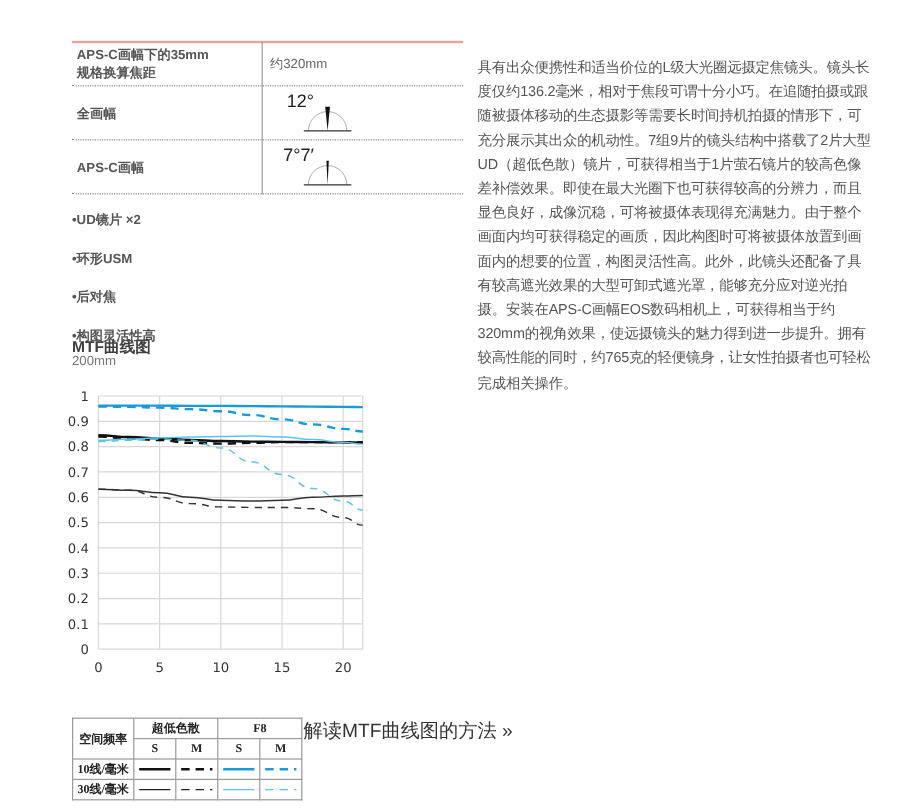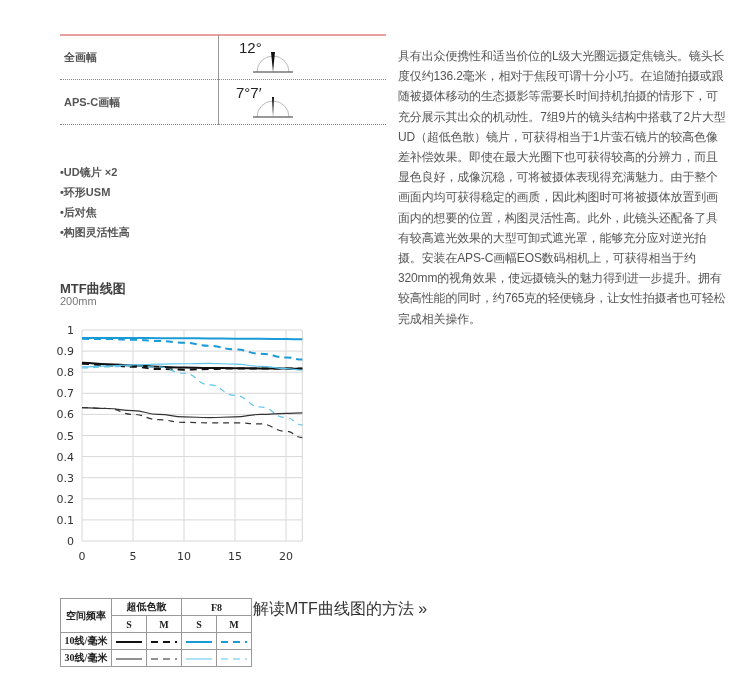--- a/index.html
+++ b/index.html
@@ -10,38 +10,45 @@
   .spec-table td { font-size:11px; border-bottom:1px dotted #888; vertical-align:middle; }
   .spec-table td.lbl { width:154px; font-weight:bold; color:#555; padding:0 0 0 4px; border-right:1px solid #999; }
   .spec-table td.val { padding-left:6px; color:#666; }
   .row1 td { height:34px; }
   .row2 td { height:42px; }
   .row3 td { height:42px; }
   .angle { position:relative; width:90px; height:42px; }
   .angle .deg { position:absolute; left:14px; top:3px; font-size:15px; color:#222; }
   .angle svg { position:absolute; left:28px; top:10px; }
   .features { position:absolute; left:60px; top:164px; list-style:none; margin:0; padding:0; }
-  .features li { font-size:11px; font-weight:bold; color:#555; height:20px; line-height:16px; }
+  .features li { font-size:11px; font-weight:bold; color:#555; height:20px; line-height:16px;margin-top:12px; }
   .desc { position:absolute; left:386px; top:34px; width:330px; font-size:12px; line-height:20.2px; color:#555; margin:12px; letter-spacing:-0.15px; }
   .mtf-title { position:absolute; left:60px; top:280px; font-size:13px; font-weight:bold; color:#404040; }
   .focal { position:absolute; left:60px; top:295px; font-size:11px; color:#777; }
   .chart { position:absolute; left:0; top:0; }
   .legend-table { position:absolute; left:60px; top:598px; border-collapse:collapse; font-family:"Liberation Serif","DejaVu Serif",serif; font-size:10px; color:#222; }
   .legend-table td { border:1px solid #999; text-align:center; height:16px; padding:0; }
   .legend-table td.freq { width:50px; font-weight:bold; }
   .legend-table td.sw { width:34px; }
   .legend-table .hd { font-weight:bold; }
   .link { position:absolute; left:253px; top:599px; font-size:16px; color:#333; text-decoration:none; }
 </style>
 </head>
 <body>
 
 <div class="top-rule"></div>
 <table class="spec-table">
   <tbody>
+      <tr class="row1">
+    <td class="lbl">
+      <div>APS-C画幅下的35mm</div>
+      <div>规格换算焦距</div>
+    </td>
+    <td class="val">约320mm</td>
+  </tr>
   <tr class="row2">
     <td class="lbl">全画幅</td>
     <td class="val">
       <div class="angle">
         <span class="deg">12°</span>
         <svg width="40" height="30">
           <path d="M4 26 A16 16 0 0 1 36 26" fill="none" stroke="#aaa" stroke-width="0.8"></path>
           <line x1="0" y1="26" x2="40" y2="26" stroke="#333" stroke-width="1"></line>
           <polygon points="18,6 22,6 20,26" fill="#111"></polygon>
         </svg>

